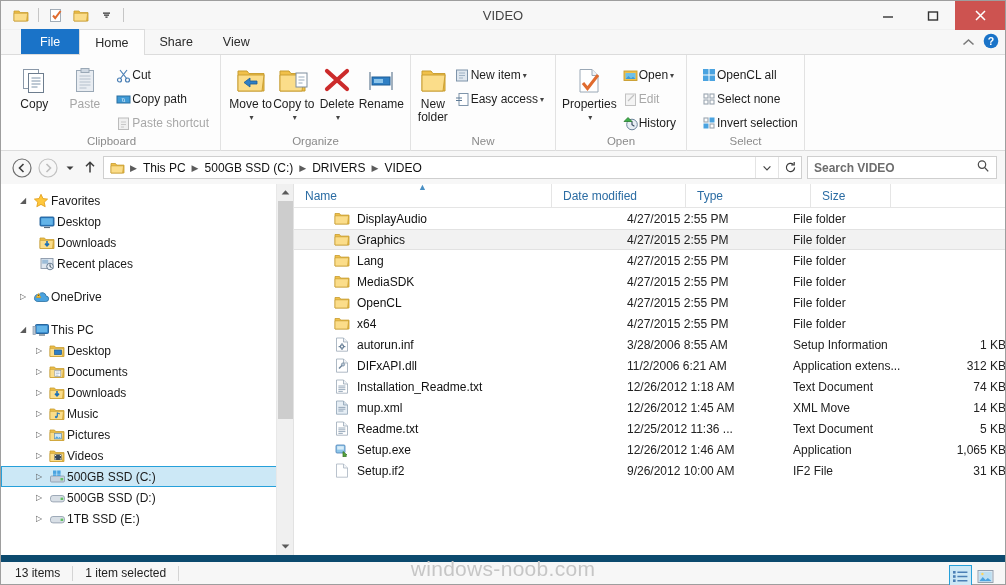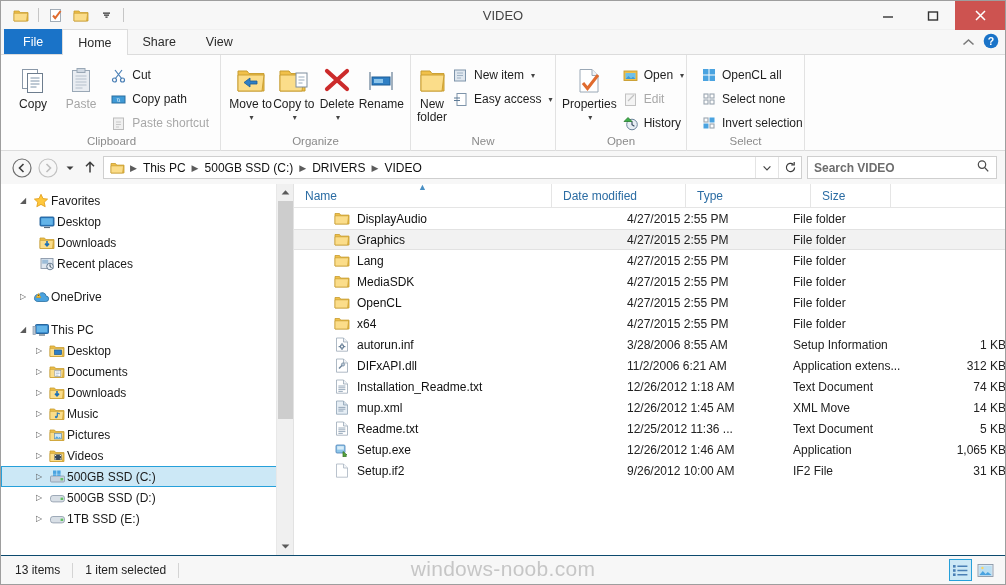--- a/index.html
+++ b/index.html
@@ -46,21 +46,21 @@
   }
   .wc.close { width: 50px; background: #cd5350; color: #fff; }
 
   
   .tabstrip {
     height: 25px; flex: 0 0 25px;
     background: #f7f7f7;
     display: flex; align-items: flex-end;
     position: relative;
     border-bottom: 1px solid #dcdcdc;
-    padding-left: 3px;
+    padding-left: 20px;
   }
   .tab {
     height: 25px; padding: 0 15px;
     display: flex; align-items: center;
     font-size: 12.5px; color: #2b2b2b;
   }
   .tab.file { background: #1a73c8; color: #fff; padding: 0 19px; font-weight: normal; }
   .tab.active {
     background: #fdfdfd;
     border-left: 1px solid #dcdcdc;
@@ -96,21 +96,21 @@
     width: 58px; min-height: 68px;
     display: flex; flex-direction: column; align-items: center;
     padding-top: 4px;
     font-size: 12px; color: #1e1e1e;
     text-align: center; line-height: 13px;
   }
   .bigbtn .ico { height: 34px; display: flex; align-items: center; justify-content: center; }
   .bigbtn.dim { color: #a6a6a6; }
   .smallcol { display: flex; flex-direction: column; padding-top: 4px; gap: 2px; }
   .smallbtn {
-    height: 22px; display: flex; align-items: center; gap: 5px;
+    height: 22px; display: flex; align-items: center; 
     padding: 0 5px; font-size: 12px; color: #1e1e1e; white-space: nowrap;
   }
   .smallbtn.dim { color: #a8a8a8; }
   .smallbtn .ico { width: 17px; height: 17px; display: flex; align-items: center; justify-content: center; flex: 0 0 17px; }
   .caret { font-size: 8px; color: #444; margin-left: 2px; }
 
   
   .addrbar {
     height: 33px; flex: 0 0 33px;
     background: #f7f7f7;
@@ -204,21 +204,21 @@
   .cell { display: flex; align-items: center; overflow: hidden; white-space: nowrap; margin-left: 32px; }
   .cell.c-name { width: 258px; flex: 0 0 258px; padding-left: 8px; gap: 7px; }
   .cell.c-date { width: 134px; flex: 0 0 134px; padding-left: 11px; color: #222; }
   .cell.c-type { width: 125px; flex: 0 0 125px; padding-left: 11px; color: #222; }
   .cell.c-size { width: 80px; flex: 0 0 80px; padding-right: 13px; justify-content: flex-end; color: #222; }
   .file-ico { width: 16px; height: 16px; flex: 0 0 16px; display: flex; align-items: center; justify-content: center; }
 
   
   .statusbar {
     height: 29px; flex: 0 0 29px;
-    background: #f7f7f7; border-top: 1px solid #0c4a6e;
+    background: #f7f7f7; border-top: 7px solid #0c4a6e;
     display: flex; align-items: center; padding-left: 14px;
     font-size: 12px; color: #222; position: relative;
   }
   .stat-sep { width: 1px; height: 15px; background: #d4d4d4; margin: 0 12px; }
   .viewbtns { position: absolute; right: 8px; top: 3px; display: flex; gap: 2px; }
   .viewbtn {
     width: 23px; height: 22px; display: flex; align-items: center; justify-content: center;
   }
   .viewbtn.active { background: #cce8f6; border: 1px solid #26a0da; }
 

